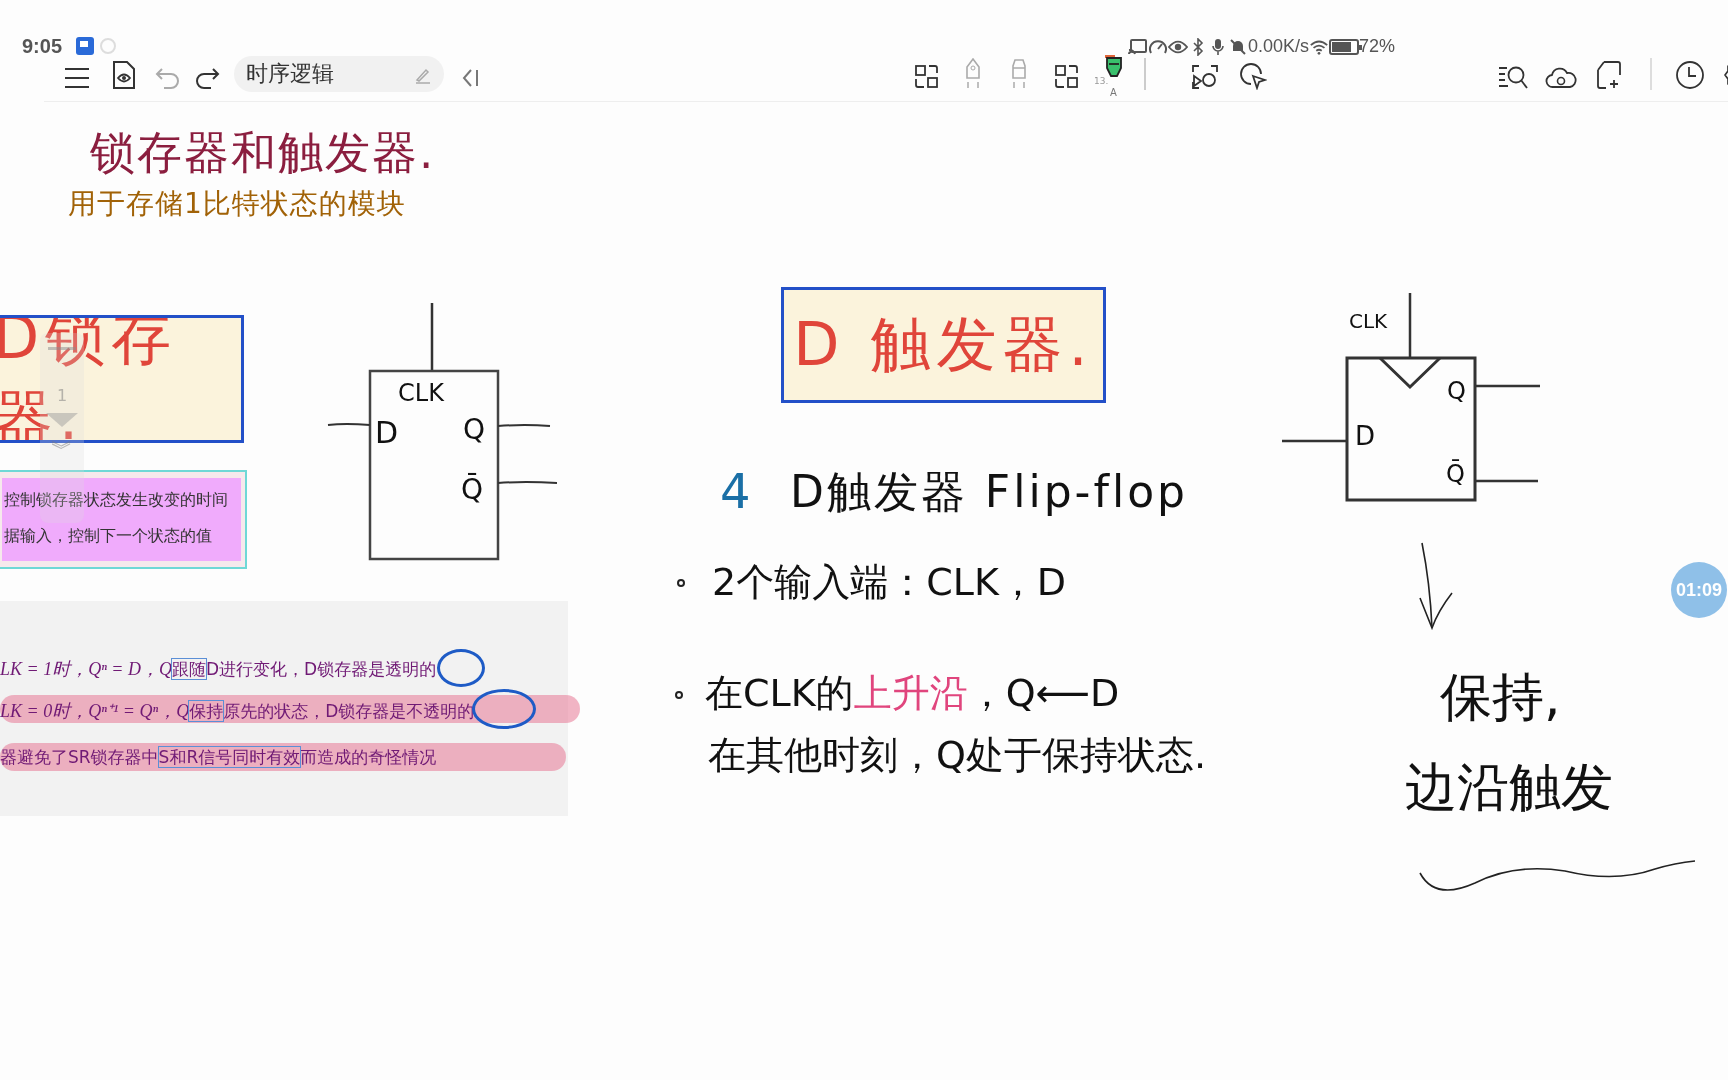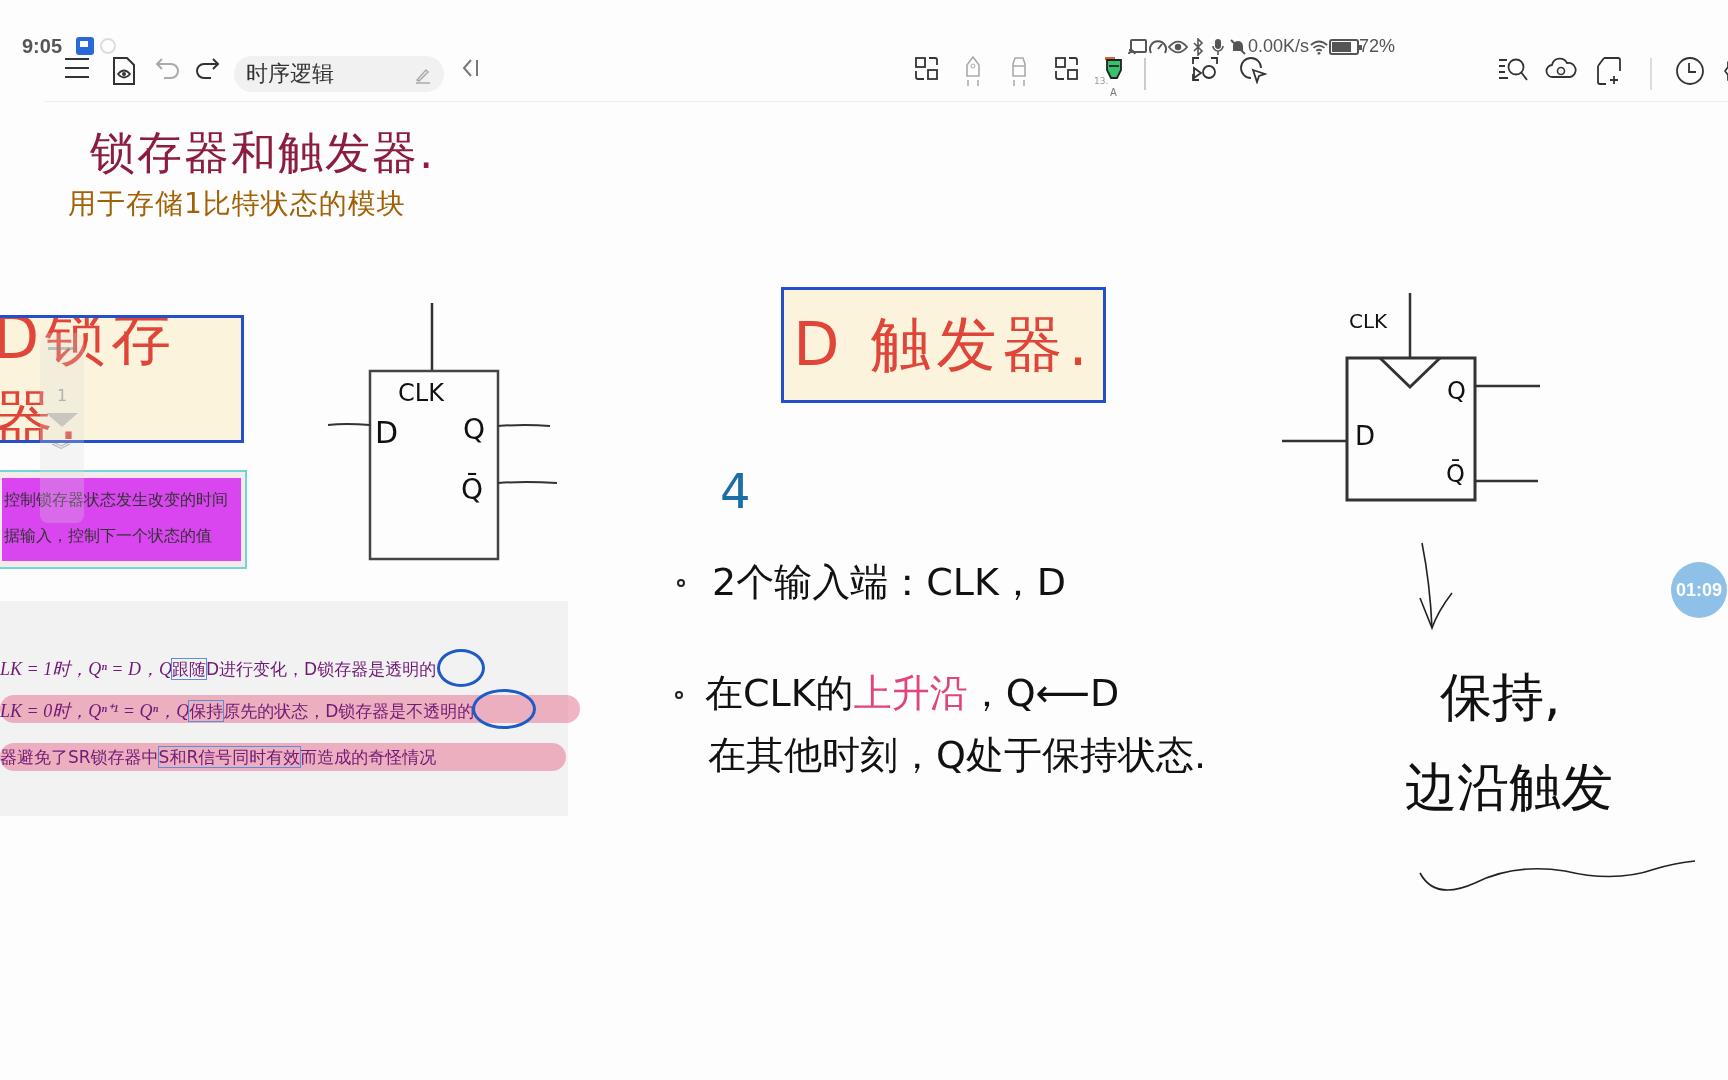--- a/index.html
+++ b/index.html
@@ -9,36 +9,36 @@
   .sb-app { position: absolute; left: 76px; top: 10px; width: 18px; height: 18px; background: #2a6ad8; border-radius: 3px; }
   .sb-app::after { content: ""; position: absolute; left: 4px; top: 4px; width: 8px; height: 6px; background: #fff; }
   .sb-loader { position: absolute; left: 100px; top: 11px; width: 16px; height: 16px; border: 2px solid #ddd; border-radius: 50%; }
   .sb-right { position: absolute; right: 18px; top: 9px; display: flex; align-items: center; color: #555; font-size: 18px; font-family: "Liberation Sans", sans-serif; }
   .sb-ico { width: 20px; height: 18px; display: inline-flex; align-items: center; justify-content: center; }
   .battery { width: 30px; height: 16px; border: 2px solid #555; border-radius: 3px; position: relative; }
   .battery .lvl { position: absolute; left: 1px; top: 1px; bottom: 1px; width: 72%; background: #555; }
   .battery::after { content: ""; position: absolute; right: -5px; top: 4px; width: 3px; height: 5px; background: #555; }
 
   .toolbar { position: absolute; left: 0; top: 44px; width: 1728px; height: 58px; border-bottom: 1px solid #eee; margin-left: 44px; }
-  .tb-btn { position: absolute; top: 12px; width: 34px; height: 34px; display: flex; align-items: flex-start; justify-content: center; cursor: pointer; }
+  .tb-btn { position: absolute; top: 12px; width: 34px; height: 34px; display: flex; align-items: flex-end; justify-content: center; cursor: pointer; }
   .title-pill { position: absolute; left: 190px; top: 12px; width: 210px; height: 36px; background: #f1f1f1; border-radius: 18px; display: flex; align-items: center; padding-left: 12px; font-size: 22px; color: #333; }
   .title-pill .pen { position: absolute; right: 12px; top: 8px; }
   .tb-divider { position: absolute; top: 14px; width: 2px; height: 32px; background: #ccc; }
 
   .canvas { position: absolute; left: 0; top: 103px; width: 1728px; height: 977px; }
   .hw { position: absolute; font-family: "DejaVu Sans", sans-serif; white-space: nowrap; }
   .hw-title1 { left: 90px; top: 20px; font-size: 45px; color: #8b1e3f; letter-spacing: 2px; }
   .hw-title2 { left: 68px; top: 82px; font-size: 28px; color: #a16207; letter-spacing: 1px; }
 
   .callout { position: absolute; background: #fbf3dc; border: 3px solid #2350c8; display: flex; align-items: center; justify-content: center; color: #e0453a; font-size: 60px; letter-spacing: 6px; overflow: hidden; }
   .callout-latch { left: -10px; top: 212px; width: 254px; height: 128px; justify-content: flex-end; padding-right: 10px; }
   .callout-ff { left: 781px; top: 184px; width: 325px; height: 116px; }
 
   .def-box { position: absolute; left: -4px; top: 367px; width: 251px; height: 99px; border: 2px solid #6fd8d6; background: #f6e9ec; padding: 6px 4px; }
-  .def-box .in { background: #d946ef; width: 100%; height: 100%; padding: 4px 0 0 2px; }
+  .def-box .in { background: #f0abfc; width: 100%; height: 100%; padding: 4px 0 0 2px; }
   .def-line { font-size: 16px; color: #333; line-height: 36px; white-space: nowrap; font-family: "DejaVu Sans", sans-serif; }
 
   .pagenav { position: absolute; left: 40px; top: 230px; width: 44px; height: 190px; border-radius: 8px; background: rgba(220,220,220,0.25); display: flex; flex-direction: column; align-items: center; color: rgba(120,120,120,0.5); font-size: 16px; }
   .pagenav .bar { width: 28px; height: 3px; background: rgba(140,140,140,0.5); margin-top: 14px; }
   .pagenav .num { margin-top: 36px; }
   .pagenav .down { margin-top: 8px; width: 0; height: 0; border-left: 16px solid transparent; border-right: 16px solid transparent; border-top: 14px solid rgba(150,150,150,0.45); }
   .pagenav .dbl { margin-top: 14px; font-size: 22px; line-height: 16px; }
 
   .excerpt { position: absolute; left: 0; top: 498px; width: 568px; height: 215px; background: #f2f2f2; }
   .ex-line { position: absolute; left: 0; font-size: 18px; color: #701a75; white-space: nowrap; font-family: "Liberation Serif", serif; }
@@ -290,20 +290,21 @@
     <span class="hw" style="left:375px; top:312px; font-size:30px; color:#111;">D</span>
     <span class="hw" style="left:463px; top:310px; font-size:28px; color:#111;">Q</span>
     <span class="hw" style="left:461px; top:370px; font-size:28px; color:#111;">Q̄</span>
   </div>
 
   <div class="callout callout-ff">
     <span>D 触发器.</span>
   </div>
 
   <div class="hw-num4 hw">4</div>
+  <div class="hw-heading hw">D触发器  Flip-flop</div>
 
   <span class="bullet-dot" style="left:677px; top:476px;"></span>
   <div class="hw-bullet" style="left:712px; top:454px;">2个输入端：CLK，D</div>
 
   <span class="bullet-dot" style="left:675px; top:588px;"></span>
   <div class="hw-bullet" style="left:705px; top:565px;">
     <span>在CLK的</span><span class="pink">上升沿</span><span>，Q⟵D</span>
   </div>
   <div class="hw-bullet" style="left:708px; top:627px;">在其他时刻，Q处于保持状态.</div>
 

